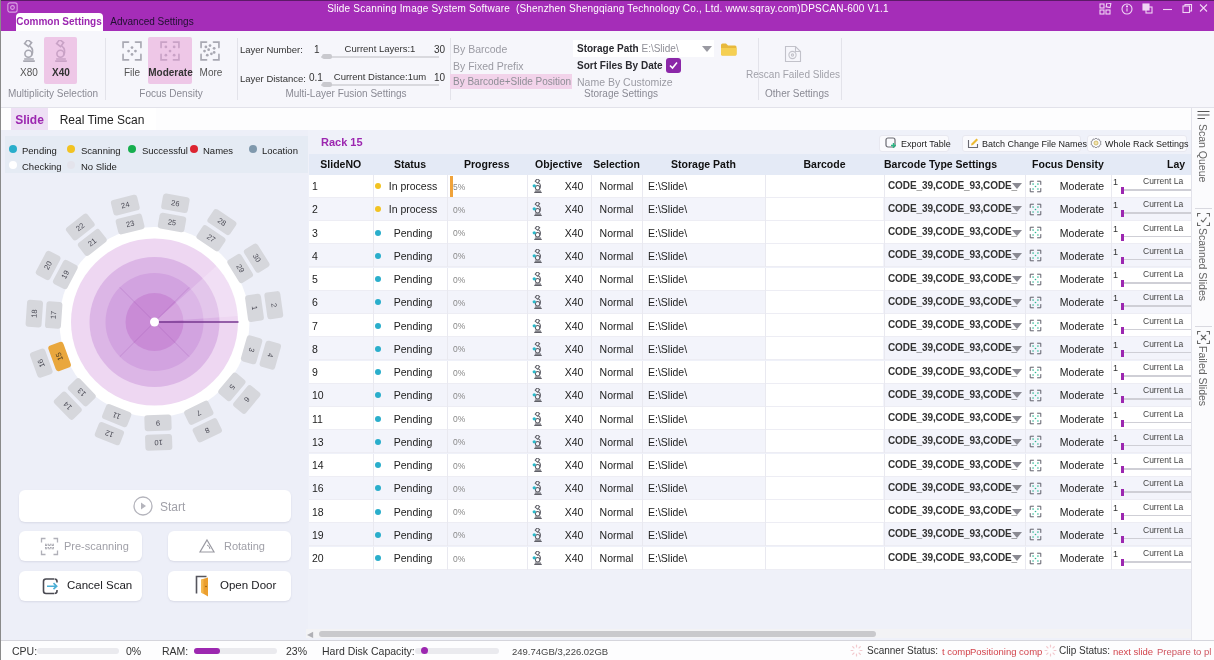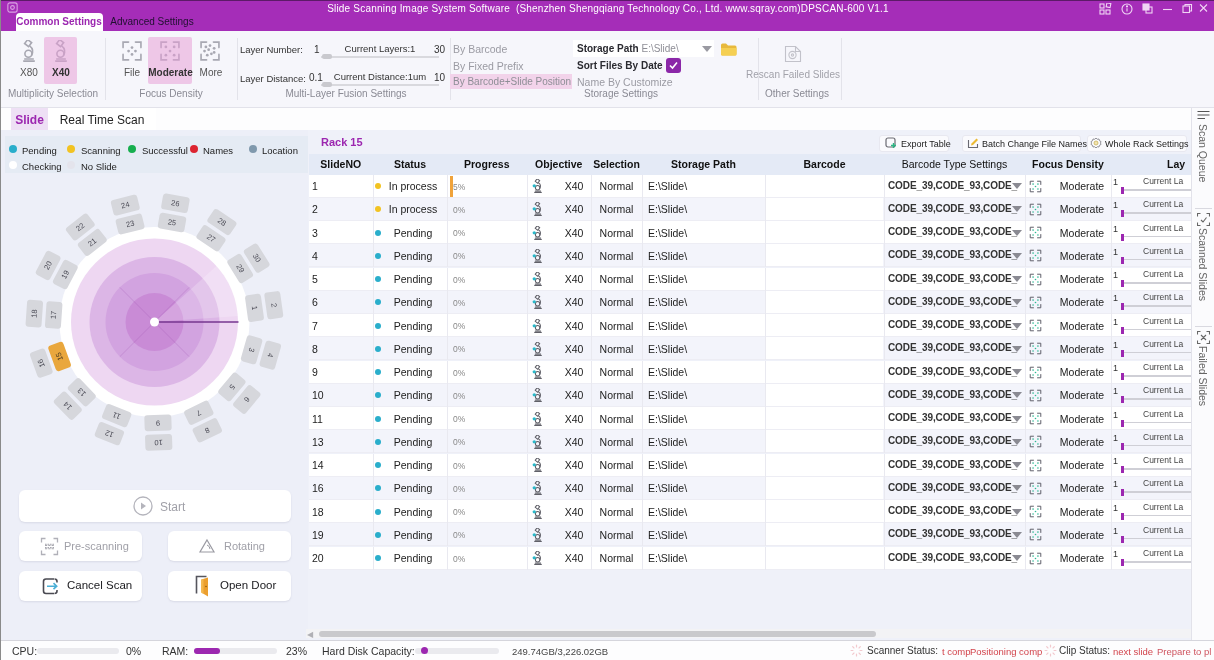--- a/index.html
+++ b/index.html
@@ -376,21 +376,21 @@
 <div class="abs" style="left:1104px;top:139px;font-size:9px;color:#222">Whole Rack Settings</div>
 
 <div class="abs" style="left:307.5px;top:153.5px;width:882.5px;height:21px;background:#e4eaf6"></div>
 <div class="abs" style="left:307.5px;top:158px;width:64.5px;text-align:center;font-size:10.5px;font-weight:bold;color:#111">SlideNO</div>
     <div class="abs" style="left:372px;top:158px;width:74px;text-align:center;font-size:10.5px;font-weight:bold;color:#111">Status</div>
     <div class="abs" style="left:446px;top:158px;width:79.5px;text-align:center;font-size:10.5px;font-weight:bold;color:#111">Progress</div>
     <div class="abs" style="left:525.5px;top:158px;width:64.5px;text-align:center;font-size:10.5px;font-weight:bold;color:#111">Objective</div>
     <div class="abs" style="left:590px;top:158px;width:51px;text-align:center;font-size:10.5px;font-weight:bold;color:#111">Selection</div>
     <div class="abs" style="left:641px;top:158px;width:123px;text-align:center;font-size:10.5px;font-weight:bold;color:#111">Storage Path</div>
     <div class="abs" style="left:764px;top:158px;width:119px;text-align:center;font-size:10.5px;font-weight:bold;color:#111">Barcode</div>
-    <div class="abs" style="left:883px;top:158px;width:141px;text-align:center;font-size:10.5px;font-weight:normal;color:#111">Barcode Type Settings</div>
+    <div class="abs" style="left:883px;top:158px;width:141px;text-align:left;font-size:10.5px;font-weight:bold;color:#111">Barcode Type Settings</div>
     <div class="abs" style="left:1024px;top:158px;width:86px;text-align:center;font-size:10.5px;font-weight:bold;color:#111">Focus Density</div>
     <div class="abs" style="left:1166px;top:158px;font-size:10.5px;font-weight:bold;color:#111">Lay</div>
 <div class="abs" style="left:307.5px;top:174.5px;width:882.5px;height:23.2px;background:#ffffff;border-bottom:1px solid #ededf4"></div>
     <div class="abs" style="left:372px;top:174.5px;width:1px;height:23.2px;background:#e9e9f0"></div>
     <div class="abs" style="left:446px;top:174.5px;width:1px;height:23.2px;background:#e9e9f0"></div>
     <div class="abs" style="left:525.5px;top:174.5px;width:1px;height:23.2px;background:#e9e9f0"></div>
     <div class="abs" style="left:590px;top:174.5px;width:1px;height:23.2px;background:#e9e9f0"></div>
     <div class="abs" style="left:641px;top:174.5px;width:1px;height:23.2px;background:#e9e9f0"></div>
     <div class="abs" style="left:764px;top:174.5px;width:1px;height:23.2px;background:#e9e9f0"></div>
     <div class="abs" style="left:883px;top:174.5px;width:1px;height:23.2px;background:#e9e9f0"></div>

